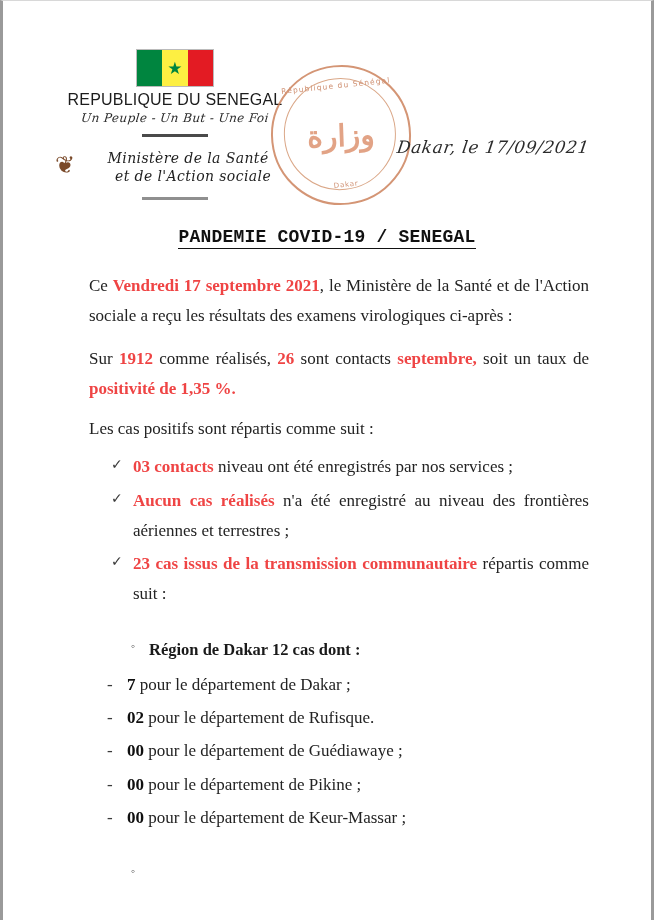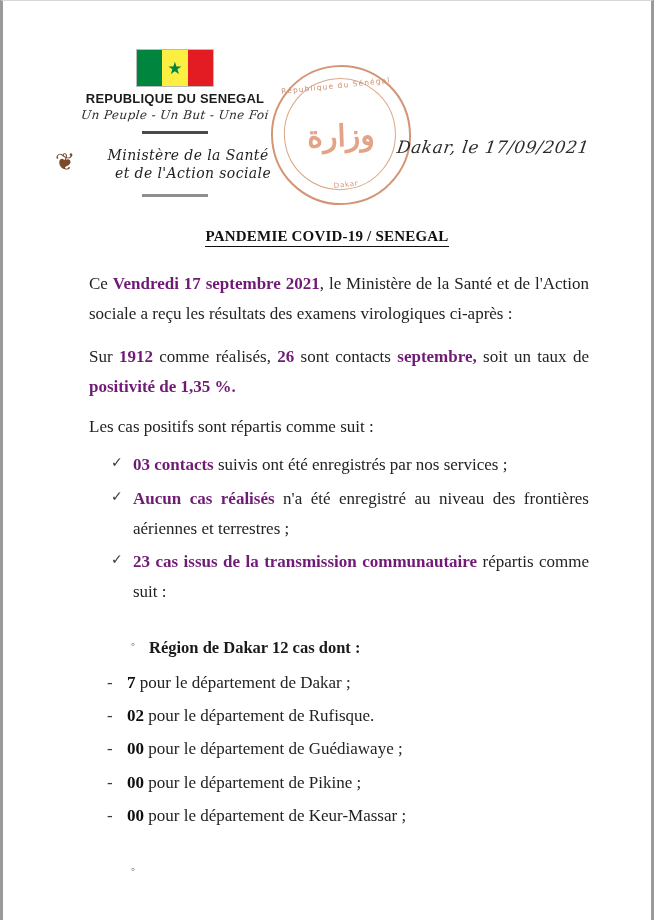--- a/index.html
+++ b/index.html
@@ -57,22 +57,22 @@
     left: 50%; top: 50%;
     transform: translate(-50%, -50%);
     font-size: 17px;
     line-height: 1;
     color: #00853f;
   }
 
   .republic-line {
     margin-top: 4px;
     font-family: "Liberation Sans", "DejaVu Sans", sans-serif;
-    font-weight: bold;
-    font-size: 13px;
+    font-weight: normal;
+    font-size: 16px;
     letter-spacing: 0.2px;
     color: #1c1c1c;
   }
 
   .motto {
     margin-top: 2px;
     font-family: "DejaVu Serif", "Liberation Serif", serif;
     font-style: italic;
     font-size: 12px;
     color: #2a2a2a;
@@ -176,41 +176,41 @@
     transform: skewX(-8deg);
     white-space: nowrap;
   }
 
   
   .titles {
     margin-top: 16px;
     text-align: center;
   }
   .doc-title, .doc-subtitle {
-    font-family: Liberation Serif, serif;
+    font-family: Liberation Mono, monospace;
     font-weight: bold;
-    font-size: 15px;
+    font-size: 18px;
     color: #111;
     letter-spacing: 0.2px;
     display: inline-block;
     border-bottom: 1.5px solid #111;
     padding-bottom: 1px;
   }
   .doc-subtitle-wrap { margin-top: 11px; }
 
   
   .body-text {
     margin: 22px 62px 0 86px;
     font-size: 17px;
     line-height: 1.78;
     color: #232323;
     text-align: justify;
   }
   .body-text p { margin: 0 0 1px 0; }
-  b, strong { font-weight: bold; color: #701a75; }
+  b, strong { font-weight: bold; color: #ef4444; }
 
   .intro-lead { margin-bottom: 12px !important; }
 
   .repartis-line { margin-top: 10px !important; }
 
   
   .check-list {
     list-style: none;
     margin: 8px 0 0 0;
     padding: 0 0 0 22px;
@@ -323,21 +323,21 @@
   <div class="body-text">
 
     <p class="intro-lead"><span>Ce </span><b>Vendredi 17 septembre 2021</b><span>, le Ministère de la Santé et de l'Action sociale a reçu les résultats des examens virologiques ci-après :</span></p>
 
     <p><span>Sur </span><b>1912</b><span> comme réalisés, </span><b>26</b><span> sont contacts </span><b>septembre,</b><span> soit un taux de </span><b>positivité de 1,35 %.</b></p>
 
     <p class="repartis-line">Les cas positifs sont répartis comme suit :</p>
 
     <ul class="check-list">
       <li>
-        <span class="check-mark">✓</span><b>03 contacts</b><span> suivis ont été enregistrés par nos services ;</span>
+        <span class="check-mark">✓</span><b>03 contacts</b><span> niveau ont été enregistrés par nos services ;</span>
       </li>
       <li>
         <span class="check-mark">✓</span><b>Aucun cas réalisés</b><span> n'a été enregistré au niveau des frontières aériennes et terrestres ;</span>
       </li>
       <li>
         <span class="check-mark">✓</span><b>23 cas issus de la transmission communautaire</b><span> répartis comme suit :</span>
       </li>
     </ul>
 
     <div class="region-block">

